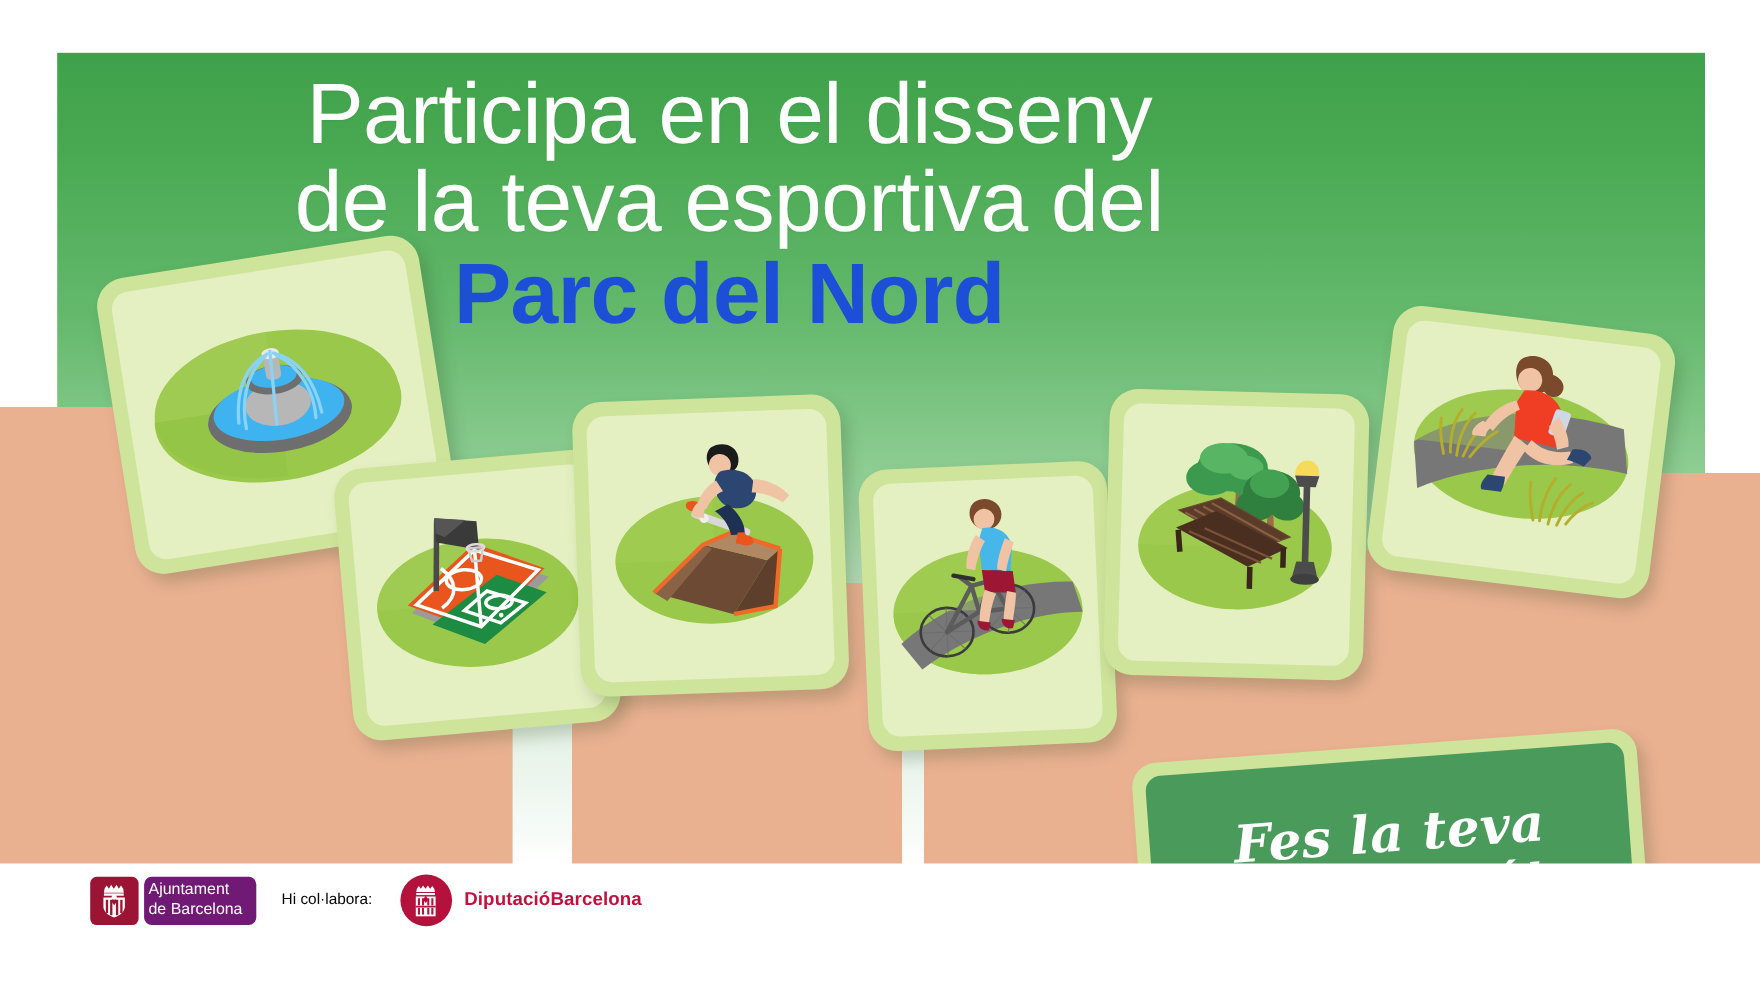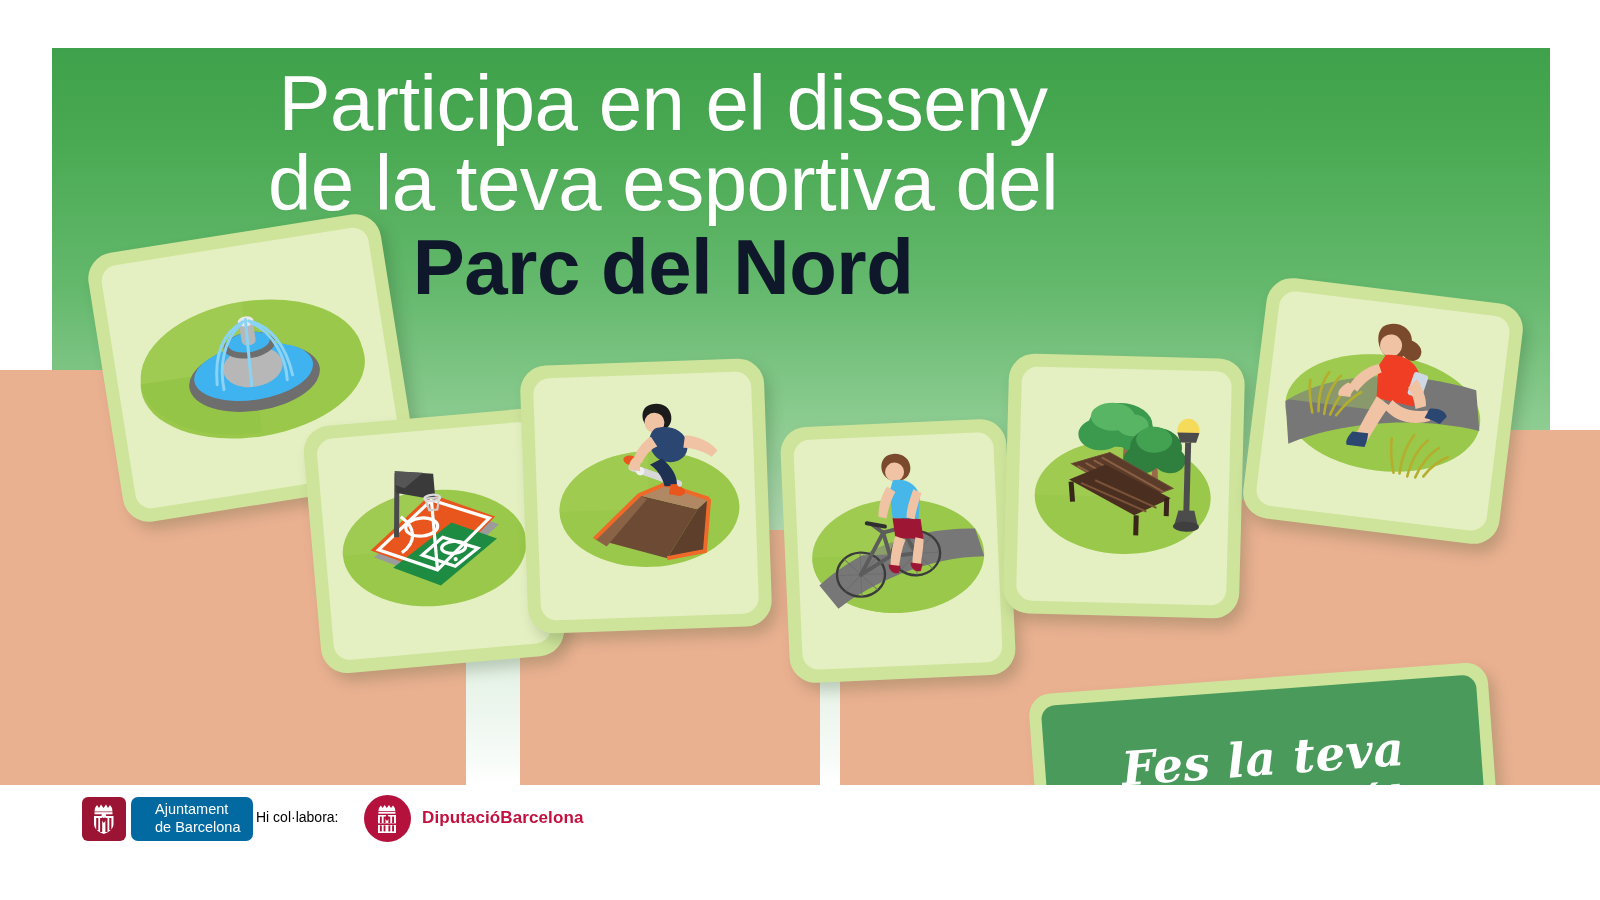--- a/index.html
+++ b/index.html
@@ -44,21 +44,21 @@
     color:#ffffff;
     font-size:78px;
     font-weight:400;
     letter-spacing:-0.5px;
     text-shadow:0 1px 2px rgba(0,0,0,.05);
   }
   .headline .l2{margin-top:6px;}
   .headline .l3{
     display:block;
     margin-top:10px;
-    color:#0f172a;
+    color:#1d4ed8;
     font-size:78px;
     font-weight:700;
     letter-spacing:-0.5px;
   }
 
   
   .arm{position:absolute;background:#eab191;}
 
   
   .card{
@@ -120,22 +120,22 @@
   }
   .logo-sabadell{
     position:absolute;left:82px;top:12px;
     display:flex;align-items:stretch;gap:5px;height:44px;
   }
   .crest{
     width:44px;height:44px;background:#9c1433;border-radius:6px;
     display:flex;align-items:center;justify-content:center;
   }
   .name-plate{
-    background:#0369a1;border-radius:7px;
-    padding:4px 13px 4px 24px;
+    background:#701a75;border-radius:7px;
+    padding:4px 13px 4px 4px;
     display:flex;flex-direction:column;justify-content:center;
   }
   .name-plate span{
     color:#ffffff;font-size:14.5px;line-height:1.22;font-weight:400;
     white-space:nowrap;
   }
 
   .collab-label{
     position:absolute;left:256px;top:24px;
     font-size:14px;color:#000000;

